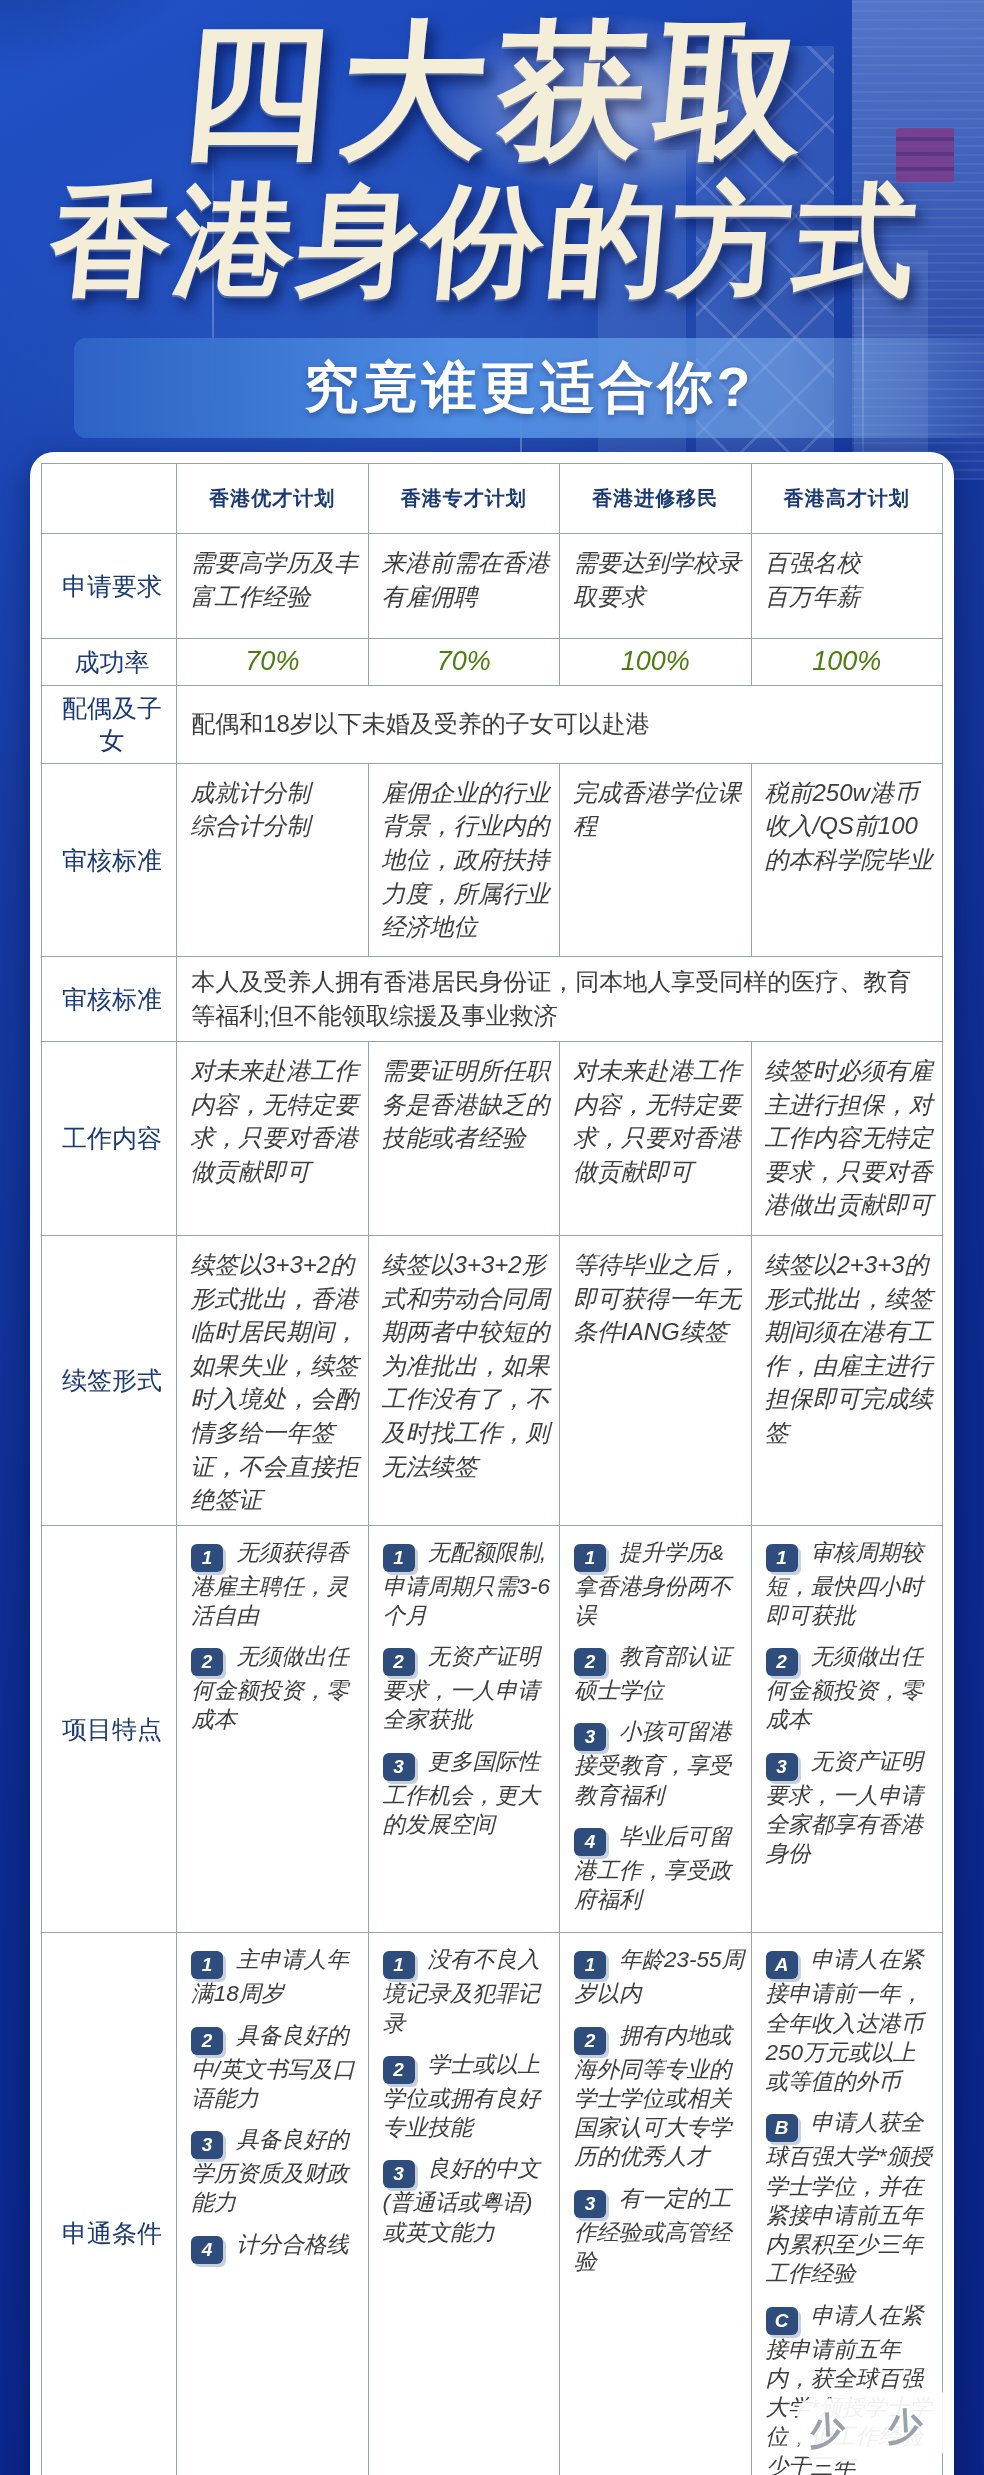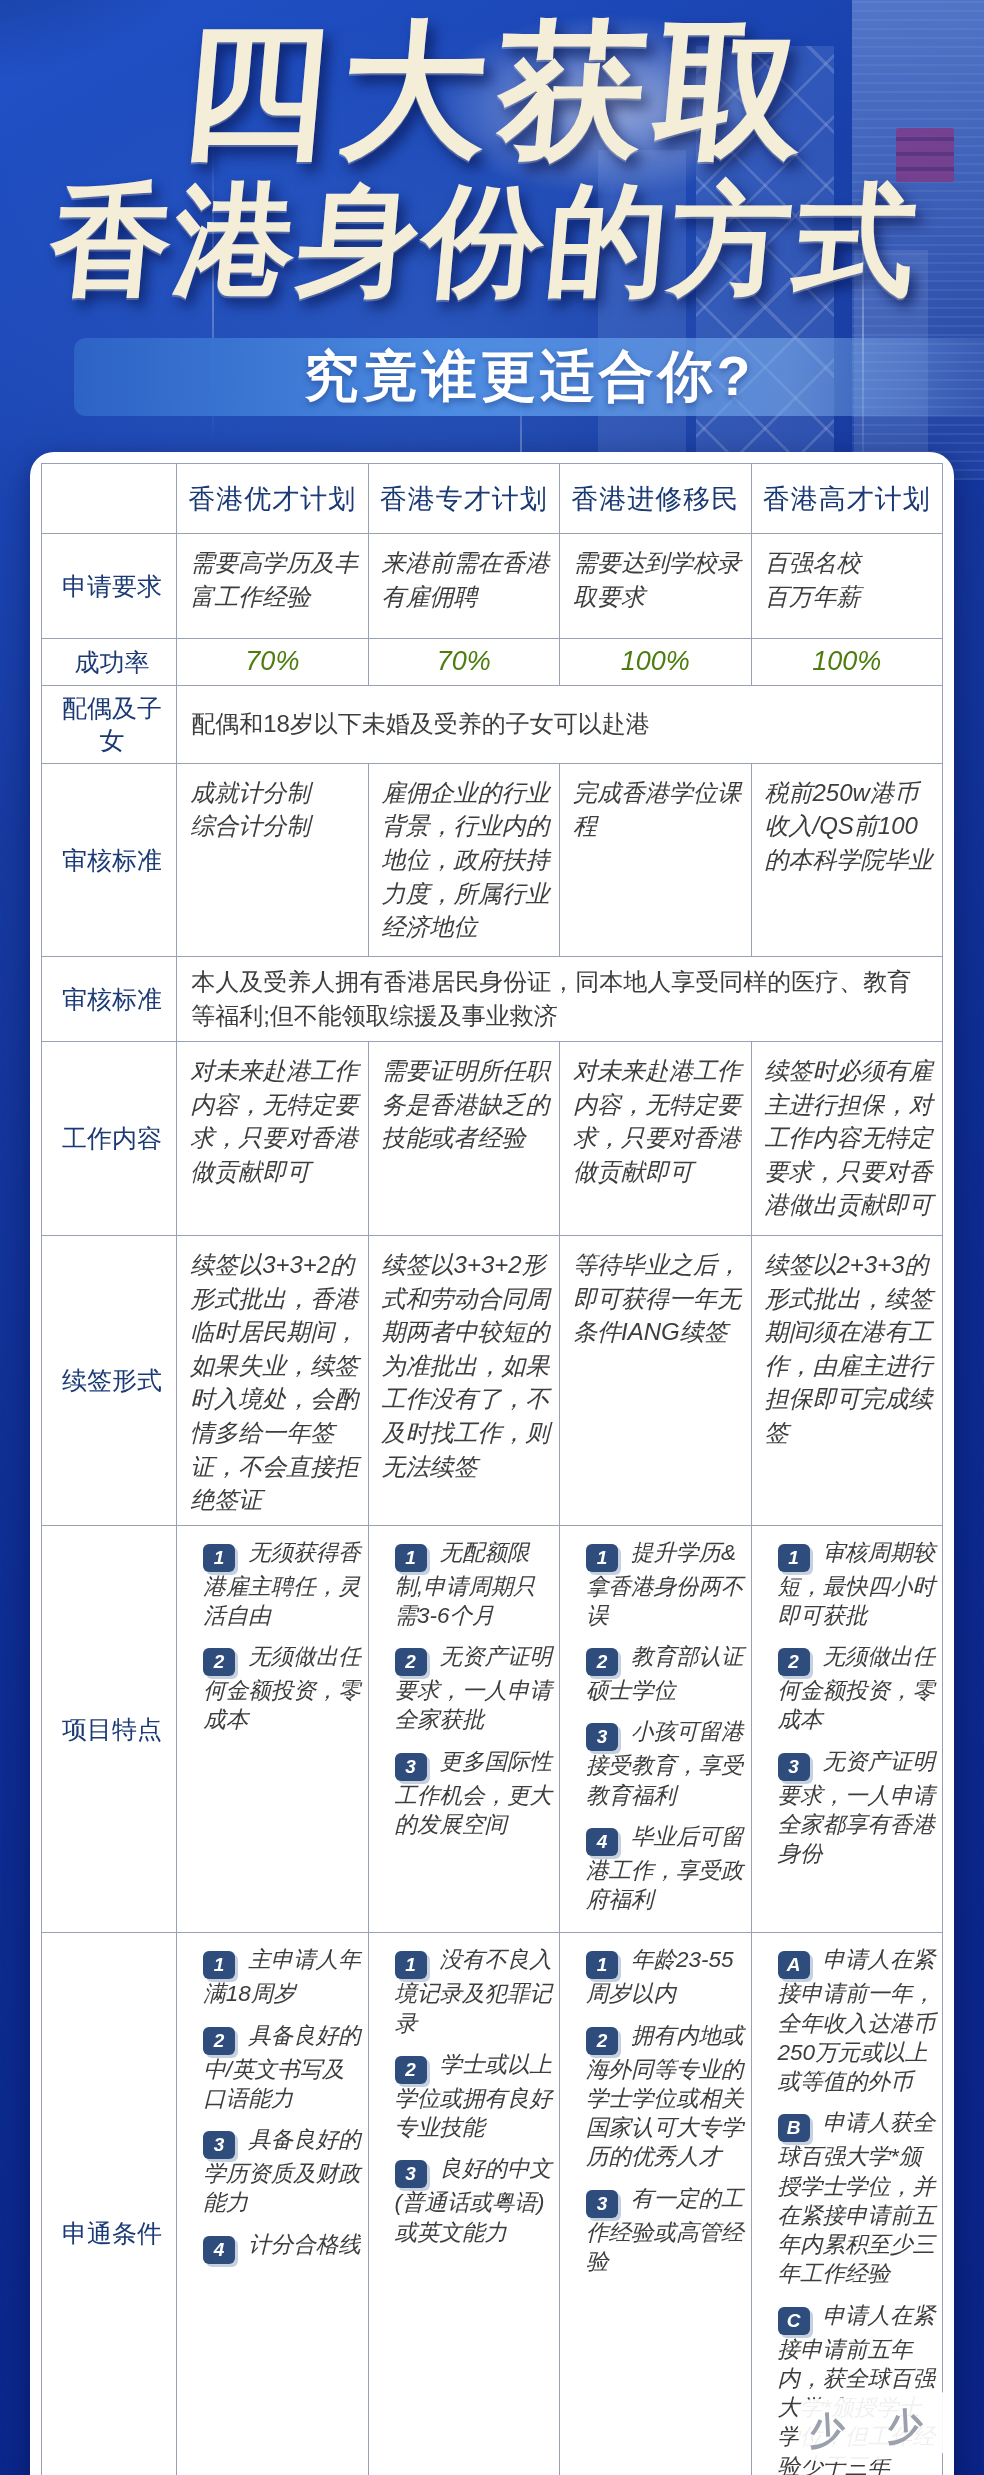--- a/index.html
+++ b/index.html
@@ -35,45 +35,45 @@
   .sign-red{position:absolute;right:30px;top:128px;width:58px;height:54px;
     background:repeating-linear-gradient(0deg,#c03a74 0 11px,#8f2458 11px 15px);opacity:.85;border-radius:2px;}
   
   .title-block{position:absolute;top:14px;left:0;right:0;text-align:center;
     transform:skewX(-5deg);color:#f4eed8;font-weight:bold;line-height:1.04;}
   .title-line1{font-size:148px;letter-spacing:10px;
     text-shadow:0 2px 0 rgba(255,250,230,.25), 7px 9px 14px rgba(4,16,70,.65);}
   .title-line2{font-size:121px;letter-spacing:3px;margin-top:10px;
     text-shadow:0 2px 0 rgba(255,250,230,.25), 6px 8px 13px rgba(4,16,70,.65);}
   
-  .subtitle-banner{position:absolute;top:338px;left:74px;right:0;height:78px;
+  .subtitle-banner{position:absolute;top:338px;left:74px;right:0;height:100px;
     border-radius:12px 0 0 12px;display:flex;align-items:center;justify-content:center;
     background:linear-gradient(90deg,rgba(45,100,198,.95) 0%, #4d8ce2 42%, rgba(130,180,240,.55) 78%, rgba(155,198,246,.12) 100%);}
   .subtitle-text{font-size:55px;font-weight:bold;color:#ffffff;letter-spacing:4px;
     text-shadow:0 3px 6px rgba(10,30,90,.4);}
   
   .card{position:absolute;top:452px;left:30px;width:924px;min-height:1980px;
     background:#ffffff;border-radius:24px;padding:11px;box-sizing:border-box;
     box-shadow:0 8px 26px rgba(3,12,58,.45);}
   table.cmp-table{width:100%;border-collapse:collapse;table-layout:fixed;color:#3d3d3d;}
   .cmp-table col.c-label{width:15%;}
   .cmp-table col.c-data{width:21.25%;}
   .cmp-table th,.cmp-table td{border:1.5px solid #97a1b1;box-sizing:border-box;}
-  .cmp-table thead th{height:70px;font-size:27px;font-weight:normal;color:#1b3a75;
+  .cmp-table thead th{height:70px;font-size:20px;font-weight:bold;color:#1b3a75;
     text-align:center;vertical-align:middle;letter-spacing:1px;padding:2px;}
   td.row-label{font-size:25px;font-weight:normal;color:#1b3a75;text-align:center;
     vertical-align:middle;padding:6px 2px 6px 8px;line-height:1.3;}
   td.body-cell{font-size:24px;line-height:1.4;padding:12px 8px 8px 13px;
     vertical-align:top;text-align:left;white-space:pre-line;font-style:italic;}
   td.center-cell{text-align:center;vertical-align:middle;font-size:27px;color:#4d7c0f;
     padding:4px;white-space:normal;}
   td.span-cell{font-size:24px;line-height:1.42;padding:8px 12px 8px 14px;
     vertical-align:middle;white-space:pre-line;}
   td.list-cell{padding:12px 6px 6px 10px;}
-  .feature-item{margin:0 0 12px 16px;font-size:22.5px;line-height:1.3;color:#3d3d3d;}
+  .feature-item{margin:0 0 12px 4px;font-size:22.5px;line-height:1.3;color:#3d3d3d;}
   .num-badge{display:inline-block;min-width:28px;height:28px;line-height:28px;padding:0 2px;
     background:#2e4d7d;color:#ffffff;font-weight:bold;font-size:19px;text-align:center;
     border-radius:6px;box-shadow:3px 3px 0 #c7d0df;margin-right:13px;vertical-align:-4px;}
   
   .watermark{position:absolute;right:34px;top:2396px;width:152px;height:64px;
     background:rgba(255,255,255,.92);border-radius:14px 6px 20px 26px;transform:rotate(-3deg);
     display:flex;align-items:center;justify-content:center;
     color:#9aa0ac;font-size:36px;font-weight:bold;letter-spacing:16px;}
 </style>
 </head>

